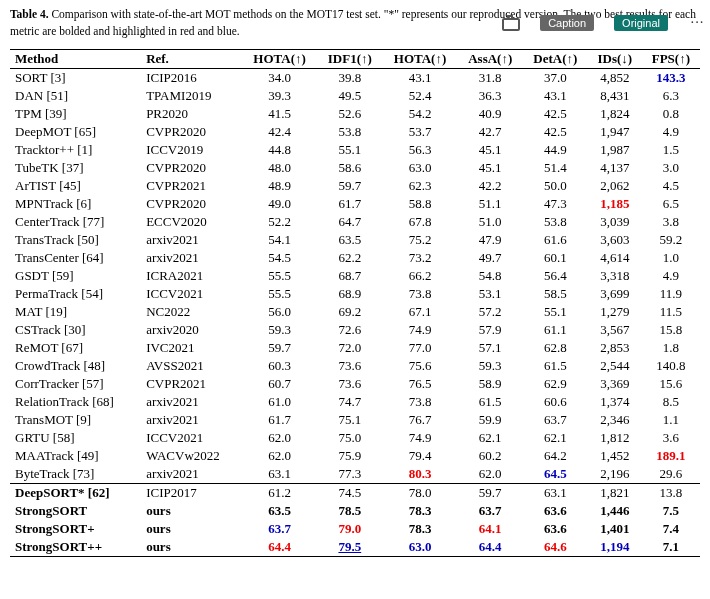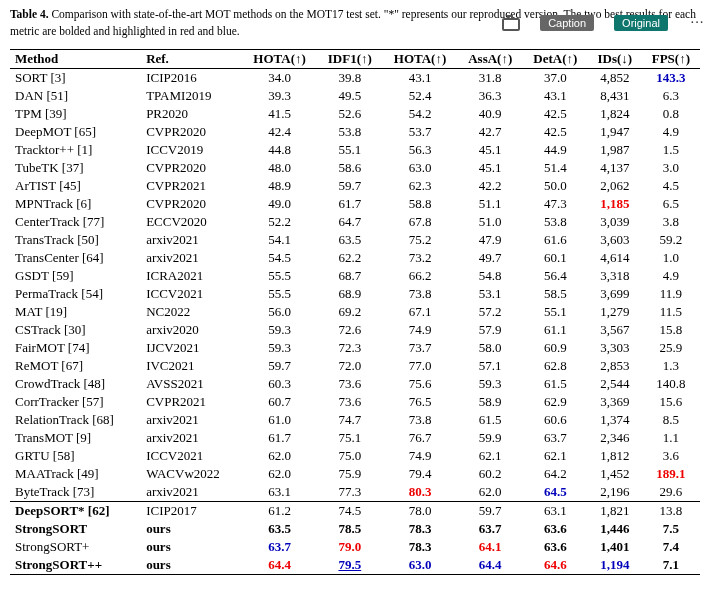--- a/index.html
+++ b/index.html
@@ -265,40 +265,29 @@
           <td>arxiv2020</td>
           <td>59.3</td>
           <td>72.6</td>
           <td>74.9</td>
           <td>57.9</td>
           <td>61.1</td>
           <td>3,567</td>
           <td>15.8</td>
         </tr>
         <tr>
-          <td>FairMOT [74]</td>
-          <td>IJCV2021</td>
-          <td>59.3</td>
-          <td>72.3</td>
-          <td>73.7</td>
-          <td>58.0</td>
-          <td>60.9</td>
-          <td>3,303</td>
-          <td>25.9</td>
-        </tr>
-        <tr>
           <td>ReMOT [67]</td>
           <td>IVC2021</td>
           <td>59.7</td>
           <td>72.0</td>
           <td>77.0</td>
           <td>57.1</td>
           <td>62.8</td>
           <td>2,853</td>
-          <td>1.3</td>
+          <td>1.8</td>
         </tr>
         <tr>
           <td>CrowdTrack [48]</td>
           <td>AVSS2021</td>
           <td>60.3</td>
           <td>73.6</td>
           <td>75.6</td>
           <td>59.3</td>
           <td>61.5</td>
           <td>2,544</td>
@@ -386,21 +375,21 @@
           <td style="font-weight: bold;">ours</td>
           <td style="font-weight: bold;">63.5</td>
           <td style="font-weight: bold;">78.5</td>
           <td style="font-weight: bold;">78.3</td>
           <td style="font-weight: bold;">63.7</td>
           <td style="font-weight: bold;">63.6</td>
           <td style="font-weight: bold;">1,446</td>
           <td style="font-weight: bold;">7.5</td>
         </tr>
         <tr>
-          <td style="font-weight: normal;">StrongSORT+</td>
+          <td style="font-weight: bold;">StrongSORT+</td>
           <td style="font-weight: bold;">ours</td>
           <td style="font-weight: bold; color: rgb(0, 0, 187);">63.7</td>
           <td style="font-weight: bold; color: rgb(238, 0, 0);">79.0</td>
           <td style="font-weight: bold;">78.3</td>
           <td style="font-weight: bold; color: rgb(238, 0, 0);">64.1</td>
           <td style="font-weight: bold;">63.6</td>
           <td style="font-weight: bold;">1,401</td>
           <td style="font-weight: bold;">7.4</td>
         </tr>
         <tr>

